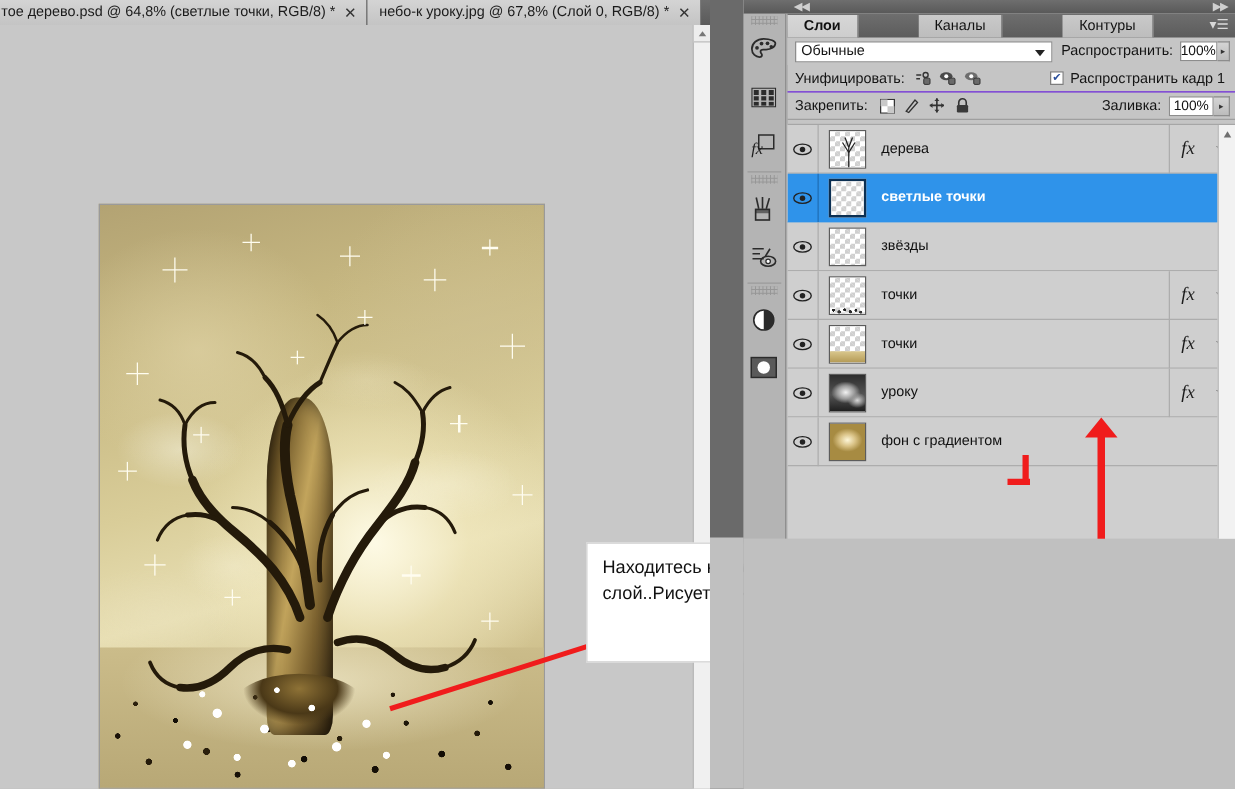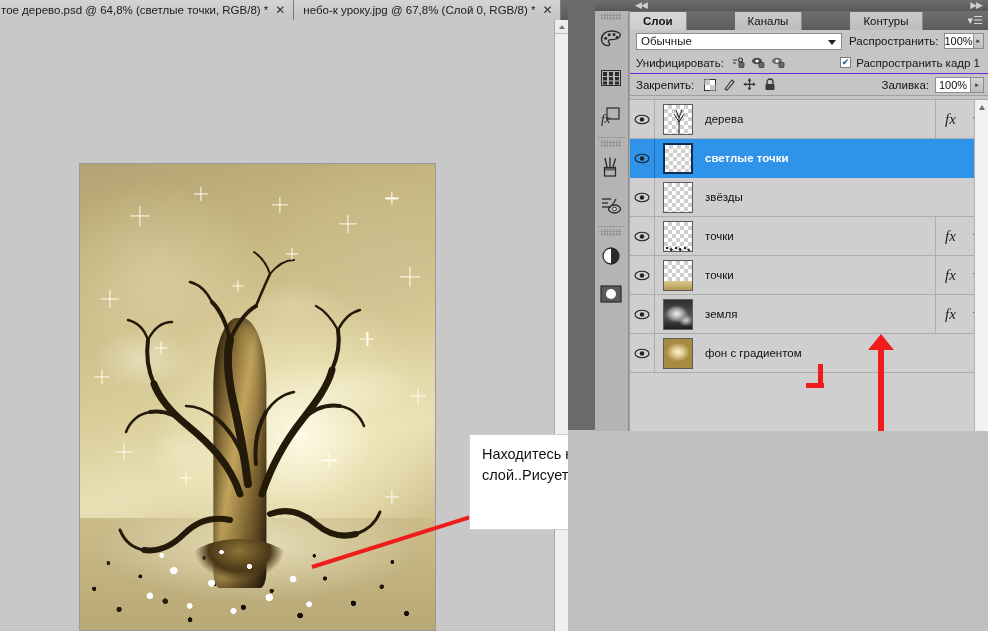--- a/index.html
+++ b/index.html
@@ -670,21 +670,21 @@
             <ellipse cx="8" cy="5.5" rx="7" ry="4.2" fill="none" stroke="#222" stroke-width="1.1"></ellipse>
             <circle cx="8" cy="5.5" r="2.2" fill="#222"></circle>
           </svg>
         </div>
         <div class="thumb">
           <div style="position:absolute;inset:0;background:
             radial-gradient(ellipse 55% 40% at 45% 48%, #f2f2f2 0%, #9a9a9a 45%, rgba(0,0,0,0) 75%),
             radial-gradient(ellipse 40% 30% at 78% 70%, #d8d8d8 0%, rgba(0,0,0,0) 70%),
             linear-gradient(#2d2d2d,#555 55%,#1f1f1f);"></div>
         </div>
-        <div class="lname">земля</div>
+        <div class="lname">уроку</div>
         <div class="fx-cell">fx</div>
         <div class="exp-cell">
             <span class="tri"></span>
           </div>
       </div>
 
       <div class="layer">
         <div class="eye-cell">
           <svg width="16" height="11" viewBox="0 0 16 11">
             <ellipse cx="8" cy="5.5" rx="7" ry="4.2" fill="none" stroke="#222" stroke-width="1.1"></ellipse>

